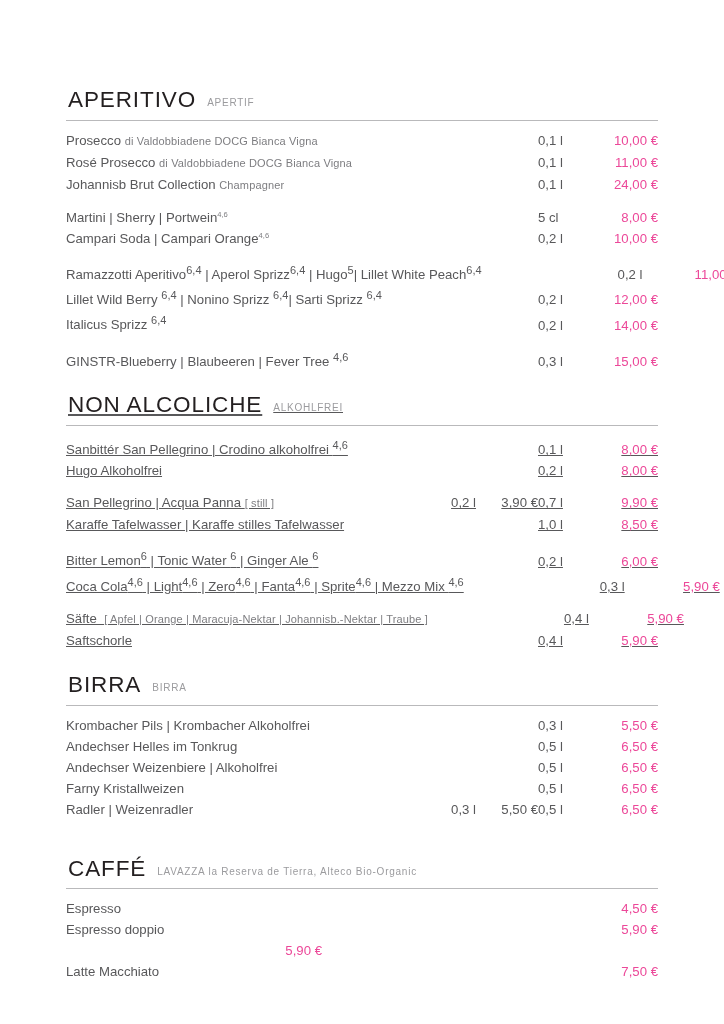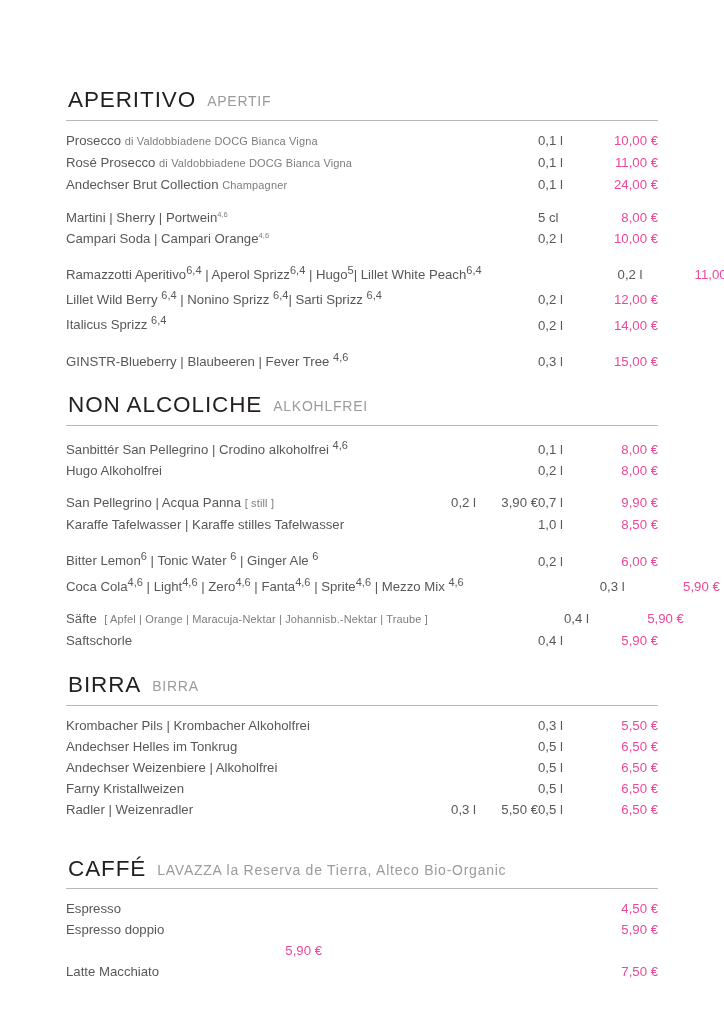--- a/index.html
+++ b/index.html
@@ -37,21 +37,21 @@
   }
   .section-title {
     font-size: 22.5px;
     line-height: 1.05;
     letter-spacing: 0.9px;
     color: #231f20;
     font-weight: 400;
     white-space: nowrap;
   }
   .section-sub {
-    font-size: 14px;
+    font-size: 10px;
     letter-spacing: 0.75px;
     color: #9b9b9e;
     white-space: nowrap;
     position: relative;
     top: -1px;
   }
   .rule {
     height: 1px;
     background: #b9b9bb;
     margin-top: 8px;
@@ -110,21 +110,21 @@
   }
   .sup {
     font-size: 7.6px;
     vertical-align: super;
     line-height: 0;
     color: #7d7d80;
   }
 
   
   .section.aperitivo { margin-bottom: 21px; }
-  .section.nonalc    { margin-bottom: 22px; }
+  .section.nonalc    { margin-bottom: 22px; text-decoration: underline; }
   .section.birra     { margin-bottom: 37px; }
 </style>
 </head>
 <body>
 
 <div class="page">
   <div class="menu" id="menu-root">
       <div class="section aperitivo">
         <div class="section-head">
           <div class="section-title">APERITIVO</div>
@@ -140,21 +140,21 @@
             <div class="price">10,00 €</div>
           </div>
           <div class="row">
             <div class="name"><span>Rosé Prosecco</span> <span class="sm">di Valdobbiadene DOCG Bianca Vigna</span></div>
             <div class="alt-vol"></div>
             <div class="alt-price"></div>
             <div class="vol">0,1 l</div>
             <div class="price">11,00 €</div>
           </div>
           <div class="row">
-            <div class="name"><span>Andechser Brut Collection</span> <span class="sm">Champagner</span></div>
+            <div class="name"><span>Johannisb Brut Collection</span> <span class="sm">Champagner</span></div>
             <div class="alt-vol"></div>
             <div class="alt-price"></div>
             <div class="vol">0,1 l</div>
             <div class="price">24,00 €</div>
           </div>
         </div>
         <div class="group">
           <div class="row">
             <div class="name"><span>Martini  |  Sherry  |  Portwein</span><span class="sup">4,6</span></div>
             <div class="alt-vol"></div>

